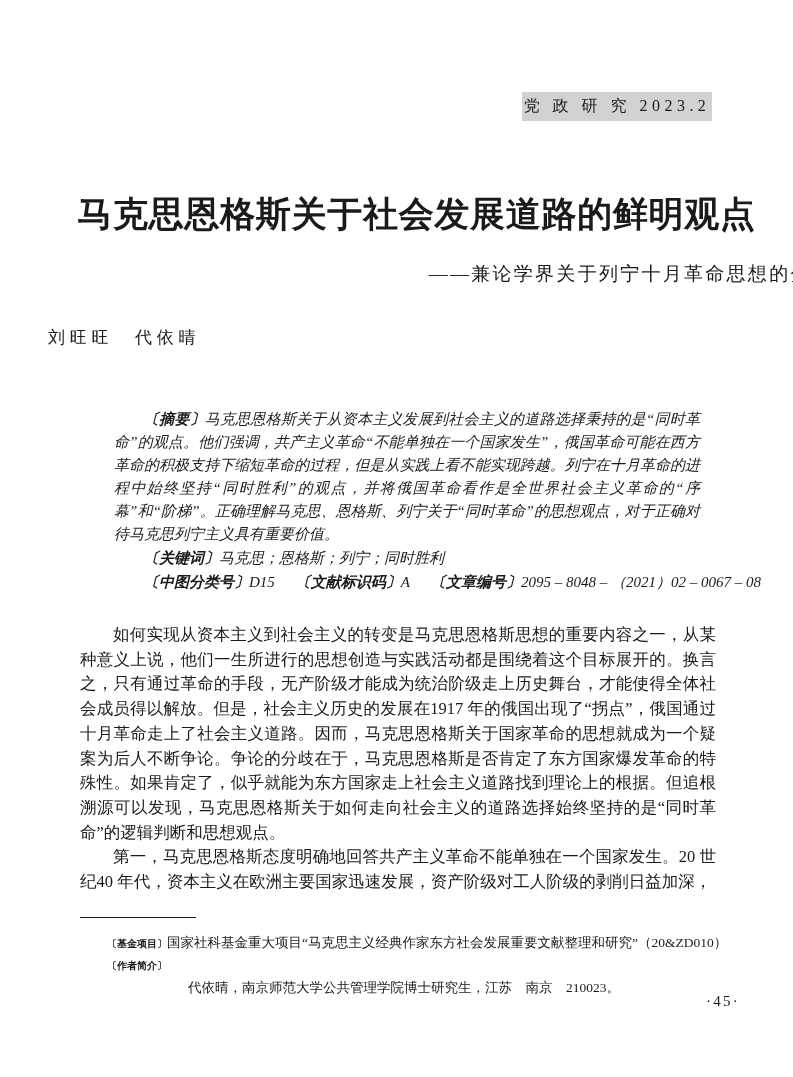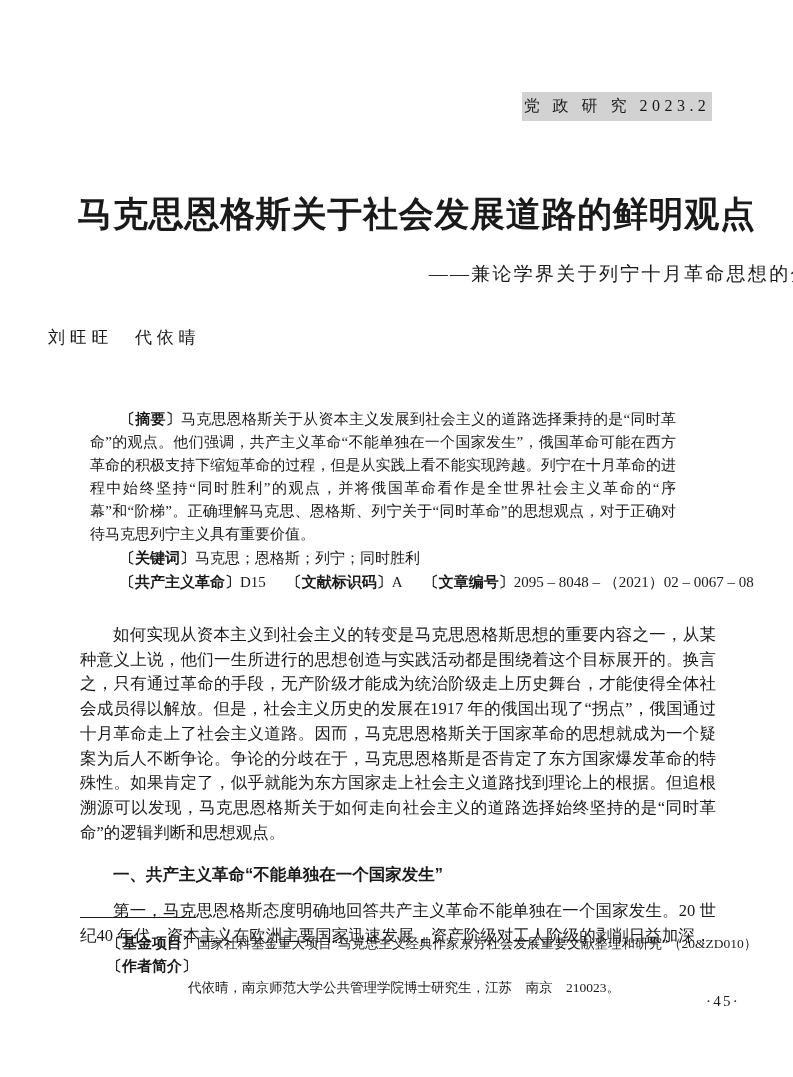--- a/index.html
+++ b/index.html
@@ -61,25 +61,26 @@
     width: 100%;
     text-align: left;
     font-size: 17px;
     letter-spacing: 0.28em;
     margin-left: 48px;
   }
 
   
   .abstract-block {
     position: absolute;
-    left: 90px;
+    left: 114px;
     top: 407px;
     width: 586px;
     font-size: 15px;
     line-height: 23px;
+    font-style: italic;
   }
   .abstract-block p {
     margin: 0;
     text-indent: 2em;
     text-align: justify;
   }
   .meta-line {
     text-indent: 2em;
     margin: 0;
     white-space: nowrap;
@@ -131,21 +132,21 @@
     line-height: 22px;
   }
   .footnote-row {
     display: flex;
     align-items: baseline;
     margin: 0;
   }
   .footnote-row .fn-label {
     flex: 0 0 auto;
     white-space: nowrap;
-    font-size: 15px;
+    font-size: 10px;
   }
   .footnote-row .fn-text {
     flex: 1 1 auto;
     white-space: nowrap;
   }
   .footnote-row.indent-continuation {
     padding-left: 81px;
   }
 
   .page-number {
@@ -167,26 +168,25 @@
 
   <div class="title">马克思恩格斯关于社会发展道路的鲜明观点</div>
 
   <div class="subtitle">——兼论学界关于列宁十月革命思想的分歧</div>
 
   <div class="authors">刘旺旺　代依晴</div>
 
   <div class="abstract-block">
     <p><span class="label-bold">〔摘要〕</span><span>马克思恩格斯关于从资本主义发展到社会主义的道路选择秉持的是“同时革命”的观点。他们强调，共产主义革命“不能单独在一个国家发生”，俄国革命可能在西方革命的积极支持下缩短革命的过程，但是从实践上看不能实现跨越。列宁在十月革命的进程中始终坚持“同时胜利”的观点，并将俄国革命看作是全世界社会主义革命的“序幕”和“阶梯”。正确理解马克思、恩格斯、列宁关于“同时革命”的思想观点，对于正确对待马克思列宁主义具有重要价值。</span></p>
     <p class="meta-line"><span class="label-bold">〔关键词〕</span><span>马克思；恩格斯；列宁；同时胜利</span></p>
-    <p class="meta-line"><span class="label-bold">〔共产主义革命〕</span><span>D15</span><span class="sp-md"></span><span class="label-bold">〔文献标识码〕</span><span>A</span><span class="sp-md"></span><span class="label-bold">〔文章编号〕</span><span>2095 – 8048 – （2021）02 – 0067 – 08</span></p>
+    <p class="meta-line"><span class="label-bold">〔中图分类号〕</span><span>D15</span><span class="sp-md"></span><span class="label-bold">〔文献标识码〕</span><span>A</span><span class="sp-md"></span><span class="label-bold">〔文章编号〕</span><span>2095 – 8048 – （2021）02 – 0067 – 08</span></p>
   </div>
 
   <div class="body-block">
     <p>如何实现从资本主义到社会主义的转变是马克思恩格斯思想的重要内容之一，从某种意义上说，他们一生所进行的思想创造与实践活动都是围绕着这个目标展开的。换言之，只有通过革命的手段，无产阶级才能成为统治阶级走上历史舞台，才能使得全体社会成员得以解放。但是，社会主义历史的发展在1917 年的俄国出现了“拐点”，俄国通过十月革命走上了社会主义道路。因而，马克思恩格斯关于国家革命的思想就成为一个疑案为后人不断争论。争论的分歧在于，马克思恩格斯是否肯定了东方国家爆发革命的特殊性。如果肯定了，似乎就能为东方国家走上社会主义道路找到理论上的根据。但追根溯源可以发现，马克思恩格斯关于如何走向社会主义的道路选择始终坚持的是“同时革命”的逻辑判断和思想观点。</p>
-    <h3 class="section-heading">一、共产主义革命“不能单独在一个国家发生”</h3>
     <p>第一，马克思恩格斯态度明确地回答共产主义革命不能单独在一个国家发生。20 世纪40 年代，资本主义在欧洲主要国家迅速发展，资产阶级对工人阶级的剥削日益加深，</p>
   </div>
 
   <div class="footnote-rule"></div>
 
   <div class="footnote-block">
     <p class="footnote-row">
         <span class="fn-label label-bold">〔基金项目〕</span>
         <span class="fn-text">国家社科基金重大项目“马克思主义经典作家东方社会发展重要文献整理和研究”（20&amp;ZD010）</span>
       </p>

